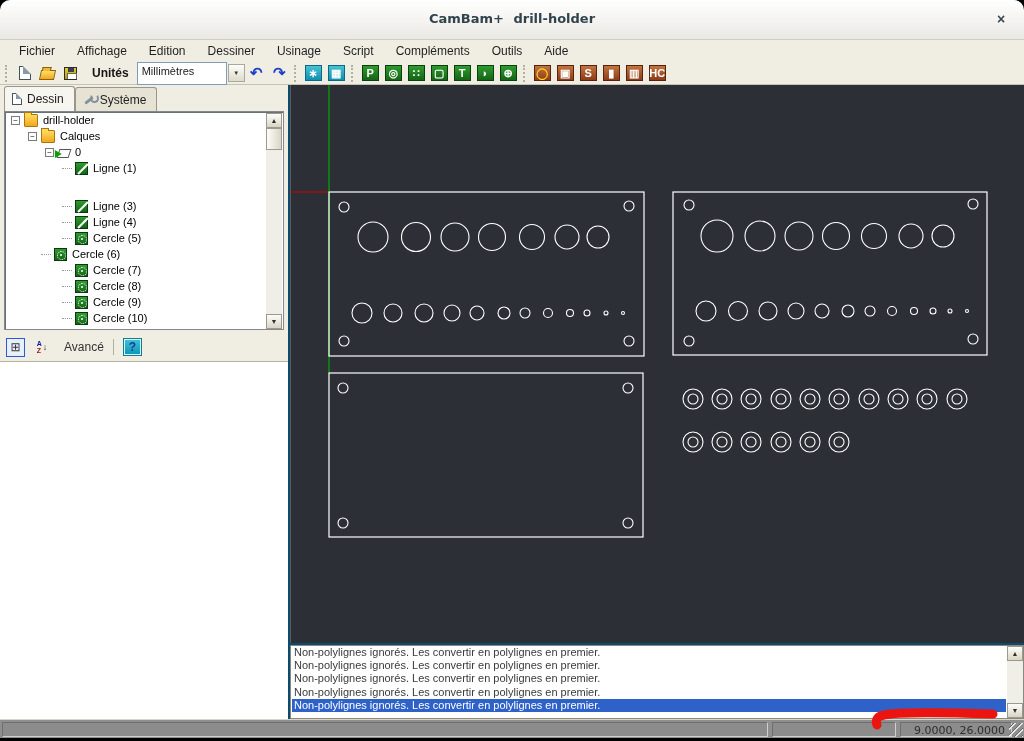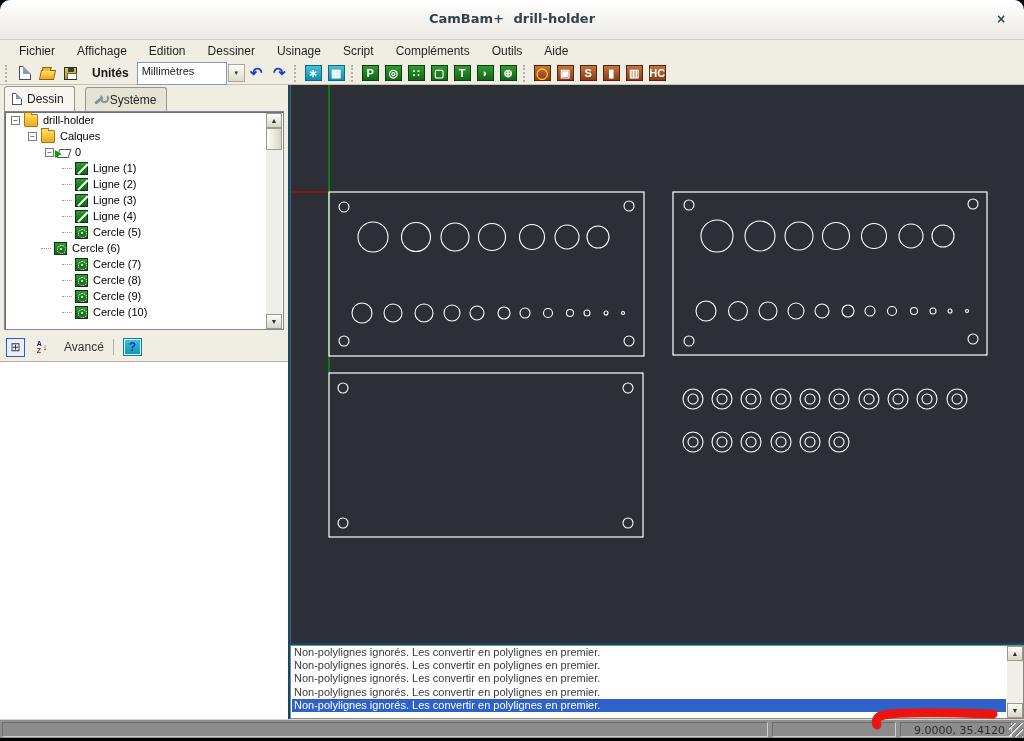--- a/index.html
+++ b/index.html
@@ -41,21 +41,21 @@
   #units-label { font-weight:bold; font-size:12px; color:#161616; margin:0 8px 0 10px; }
   #units-combo { display:flex; align-items:center; }
   #units-value { width:90px; height:23px; background:#fff; border:1px solid #7f9db9; font-size:11px; padding:2px 4px; color:#222; }
   #units-drop  { width:17px; height:18px; background:linear-gradient(#fdfdfb,#dedbca); border:1px solid #aca899; margin-left:1px;
     display:flex; align-items:center; justify-content:center; font-size:6px; color:#333; }
 
   
   #left-panel { position:absolute; left:0; top:85px; width:288px; height:634px; background:#f0eee2; }
   #tabstrip { position:absolute; left:4px; top:1px; height:25px; display:flex; align-items:flex-end; }
   .tab { display:flex; align-items:center; gap:5px; padding:0 10px 0 7px; font-size:12px; color:#222;
-    border:1px solid #9a978a; border-bottom:none; border-radius:3px 3px 0 0; height:24px; background:#e6e3d5; margin-right:10px; }
+    border:1px solid #9a978a; border-bottom:none; border-radius:3px 3px 0 0; height:24px; background:#e6e3d5; margin-right:0; }
   .tab.active { background:#f6f5ef; height:25px; position:relative; z-index:2; }
   .ic-minipage { width:10px; height:12px; background:#fff; border:1px solid #49555f; position:relative; }
   .ic-minipage::before { content:""; position:absolute; right:-1px; top:-1px; border:3px solid; border-color:#e6e3d5 #e6e3d5 #8899aa #8899aa; }
   .tab.active .ic-minipage::before { border-color:#f6f5ef #f6f5ef #8899aa #8899aa; }
   .ic-wrench { width:12px; height:12px; position:relative; }
   .ic-wrench::before { content:""; position:absolute; left:1px; top:5px; width:10px; height:3px; background:#84909f; border-radius:2px; transform:rotate(-38deg); }
   .ic-wrench::after { content:""; position:absolute; left:7px; top:0px; width:5px; height:5px; border:2px solid #84909f; border-radius:50%; border-top-color:transparent; }
 
   #tree-box { position:absolute; left:4px; top:26px; width:280px; height:219px; background:#fff;
     border:1px solid #828790; box-shadow:inset 1px 1px 0 #6b6f77; overflow:hidden; }
@@ -241,26 +241,21 @@
           <div class="tree-row" style="padding-left: 40px;">
             <span class="expander">−</span>
             <span class="ti ti-layer"></span>
             <span>0</span>
           </div>
           <div class="tree-row" style="padding-left: 57px; text-align: center;">
             <span class="dotline"></span>
             <span class="ti ti-line"></span>
             <span>Ligne (1)</span>
           </div>
-          <div class="tree-row" style="padding-left: 57px;">
-            <span class="dotline"></span>
-            <span class="ti ti-line"></span>
-            <span>Ligne (2)</span>
-          </div>
-          <div class="tree-row" style="padding-left: 57px;">
+          <div class="tree-row" style="padding-left: 57px; margin-top: 22px;">
             <span class="dotline"></span>
             <span class="ti ti-line"></span>
             <span>Ligne (3)</span>
           </div>
           <div class="tree-row" style="padding-left: 57px;">
             <span class="dotline"></span>
             <span class="ti ti-line"></span>
             <span>Ligne (4)</span>
           </div>
           <div class="tree-row" style="padding-left: 57px;">
@@ -418,21 +413,21 @@
       </div>
     <div class="sb" id="log-sb" style="position:absolute;">
       <div class="sb-btn" style="top:0;">▲</div>
       <div class="sb-btn" style="bottom:0;">▼</div>
     </div>
   </div>
 
   <div id="statusbar">
     <div class="status-cell" id="status-cell-1"></div>
     <div class="status-cell" id="status-cell-2"></div>
-    <div class="status-cell" id="status-cell-3">9.0000, 35.4120</div>
+    <div class="status-cell" id="status-cell-3">9.0000, 26.0000</div>
     <div id="resize-grip"></div>
   </div>
   <div id="window-footer"></div>
 
   <svg id="annotation" viewBox="0 0 150 36">
     <path id="annotation-path" d="M 133 16 Q 40 13 24 17 Q 14 19 17 27" fill="none" stroke="#ec1410" stroke-width="9" stroke-linecap="round"></path>
   </svg>
 
 </div>
 

